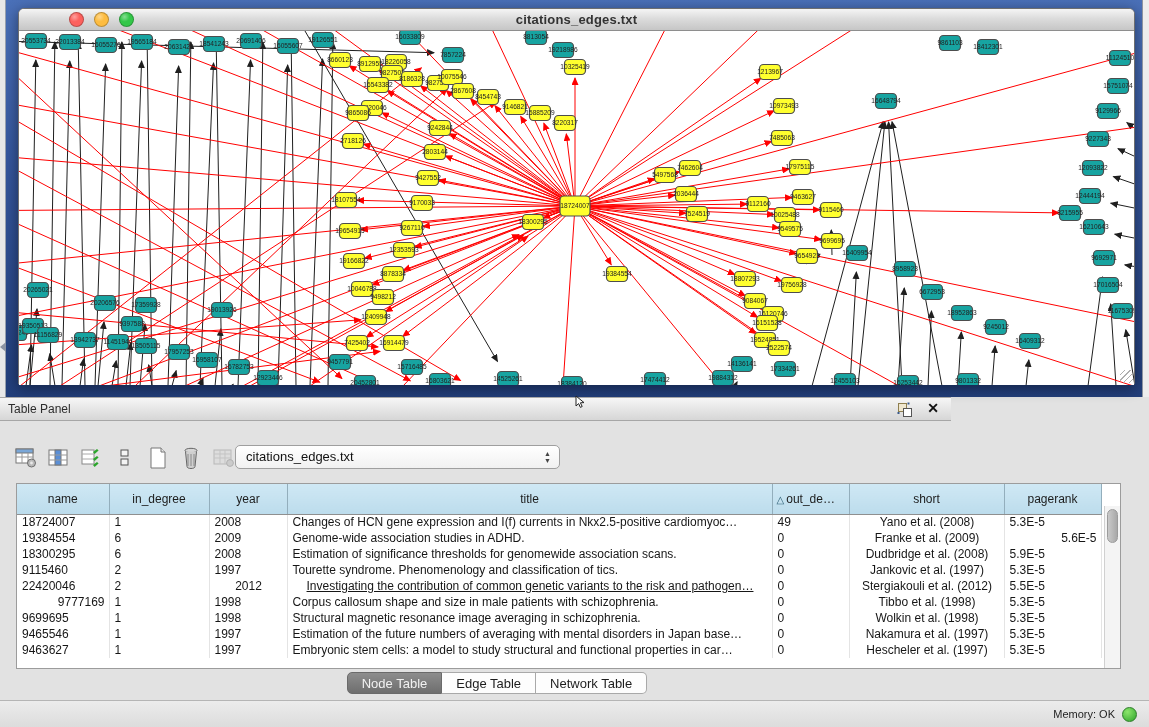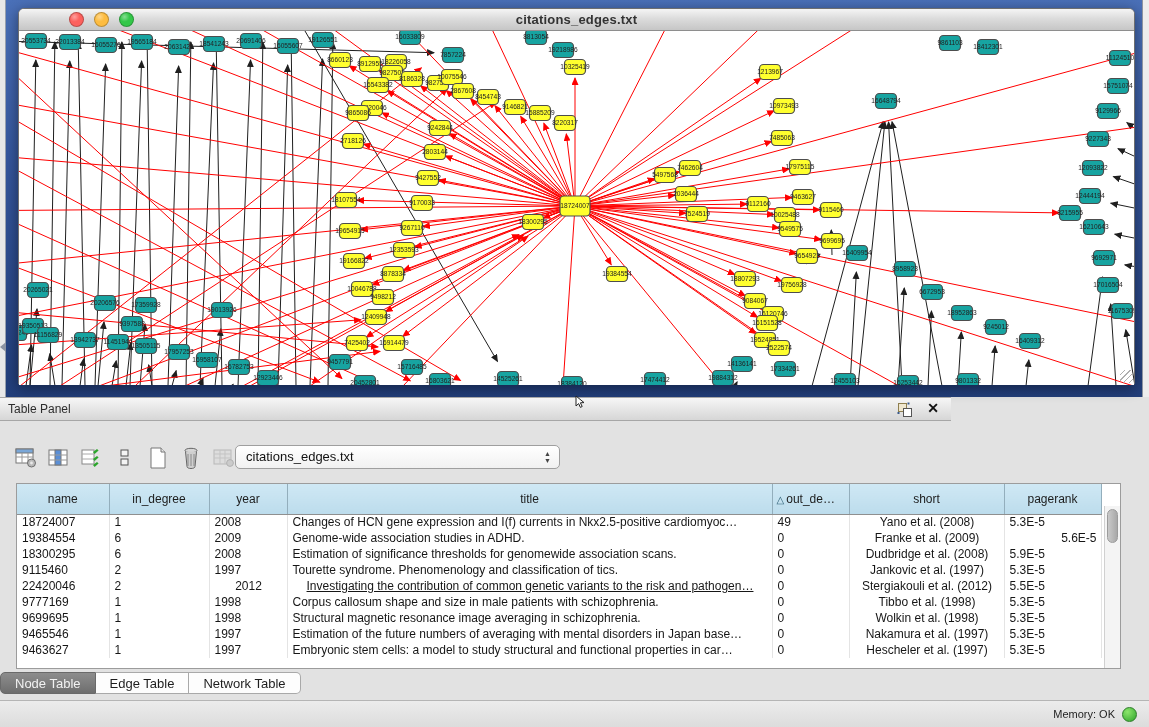--- a/index.html
+++ b/index.html
@@ -49,21 +49,21 @@
   #grid { border-collapse:collapse; table-layout:fixed; font-size:12px; }
   #grid th { height:30px; background:linear-gradient(180deg,#cfe8f4,#bcdcec); border-right:1px solid #93aebc;
     border-bottom:1px solid #8f8f8f; font-weight:normal; color:#1c1c1c; font-size:12px; overflow:hidden; white-space:nowrap;}
   #grid td { height:16px; padding:0 4px 0 5px; color:#161616; white-space:nowrap; overflow:hidden;
     border-right:1px solid #e4e4e4; font-size:12px; }
   .sort-tri { color:#2d5f75; font-size:10px; margin-right:2px; }
   #vscroll { position:absolute; right:0px; top:22px; width:16px; height:162px; background:#f4f4f4; border-left:1px solid #d0d0d0;}
   #vscroll .thumb { position:absolute; left:2px; top:3px; width:11px; height:34px; border-radius:6px;
     background:linear-gradient(90deg,#c9c9c9,#a8a8a8); border:1px solid #9b9b9b; }
 
-  #tabs-row { position:absolute; left:0; top:250px; width:994px; height:24px; display:flex; }
+  #tabs-row { position:absolute; left:0; top:250px; width:994px; height:24px; display:flex; justify-content:center; }
   .seg { height:22px; line-height:21px; font-size:13px; padding:0 14px; background:#fdfdfd; color:#1d1d1d;
     border:1px solid #a9a9a9; border-left:none; cursor:default; }
   .seg:first-child { border-left:1px solid #a9a9a9; border-radius:5px 0 0 5px; }
   .seg:last-child { border-radius:0 5px 5px 0; }
   .seg.selected { background:linear-gradient(180deg,#8d8d8d,#6e6e6e); color:#f2f2f2; border-color:#6a6a6a; }
 
   
   #status-bar { position:absolute; left:0; top:700px; width:1149px; height:27px;
     background:linear-gradient(180deg,#ececec,#dcdcdc); border-top:1px solid #b5b5b5; }
   #status-bar .mem { position:absolute; right:34px; top:7px; font-size:11px; color:#1e1e1e; }
@@ -612,21 +612,21 @@
           <tr>
             <td style="text-align: left;">22420046</td>
             <td style="text-align: left;">2</td>
             <td style="text-align: center;">2012</td>
             <td style="text-align: center; text-decoration: underline;">Investigating the contribution of common genetic variants to the risk and pathogen…</td>
             <td style="text-align: left;">0</td>
             <td style="text-align: center;">Stergiakouli et al. (2012)</td>
             <td style="text-align: left;">5.5E-5</td>
           </tr>
           <tr>
-            <td style="text-align: left;">9777169</td>
+            <td style="text-align: right;">9777169</td>
             <td style="text-align: left;">1</td>
             <td style="text-align: left;">1998</td>
             <td style="text-align: left;">Corpus callosum shape and size in male patients with schizophrenia.</td>
             <td style="text-align: left;">0</td>
             <td style="text-align: center;">Tibbo et al. (1998)</td>
             <td style="text-align: left;">5.3E-5</td>
           </tr>
           <tr>
             <td style="text-align: left;">9699695</td>
             <td style="text-align: left;">1</td>

